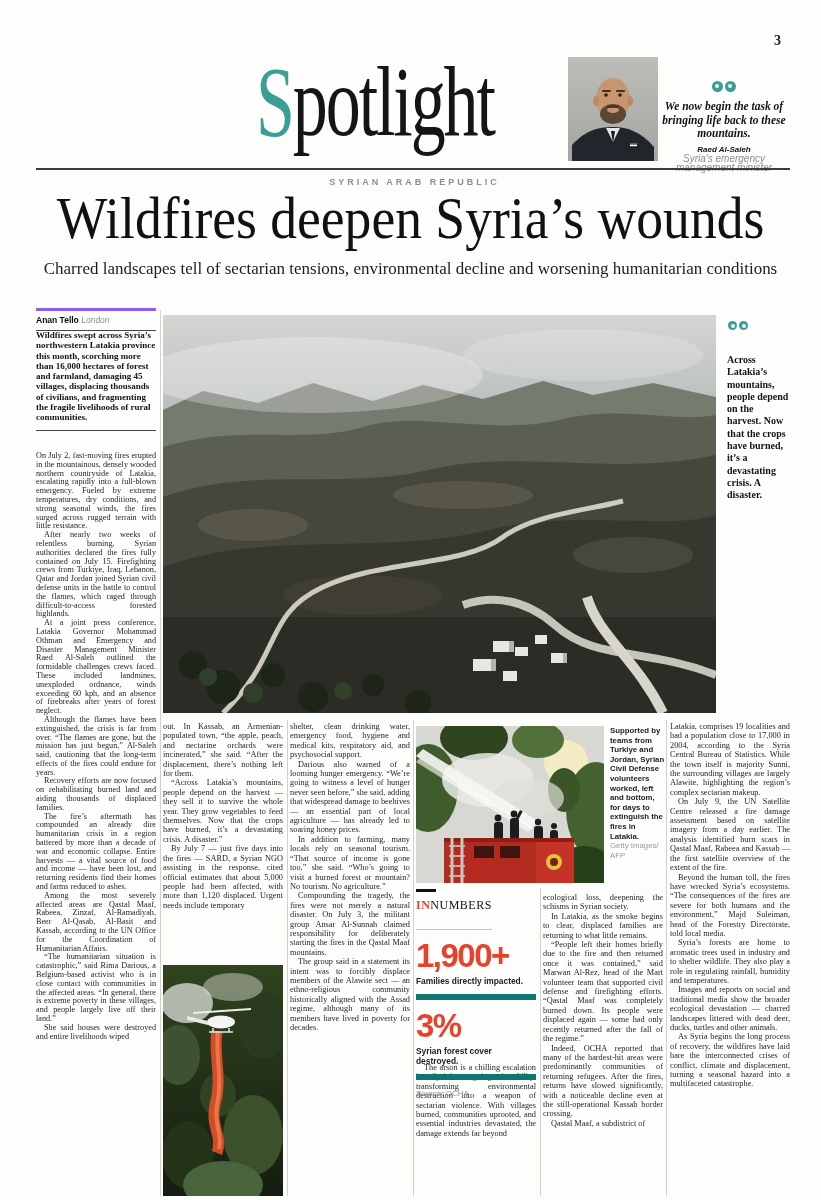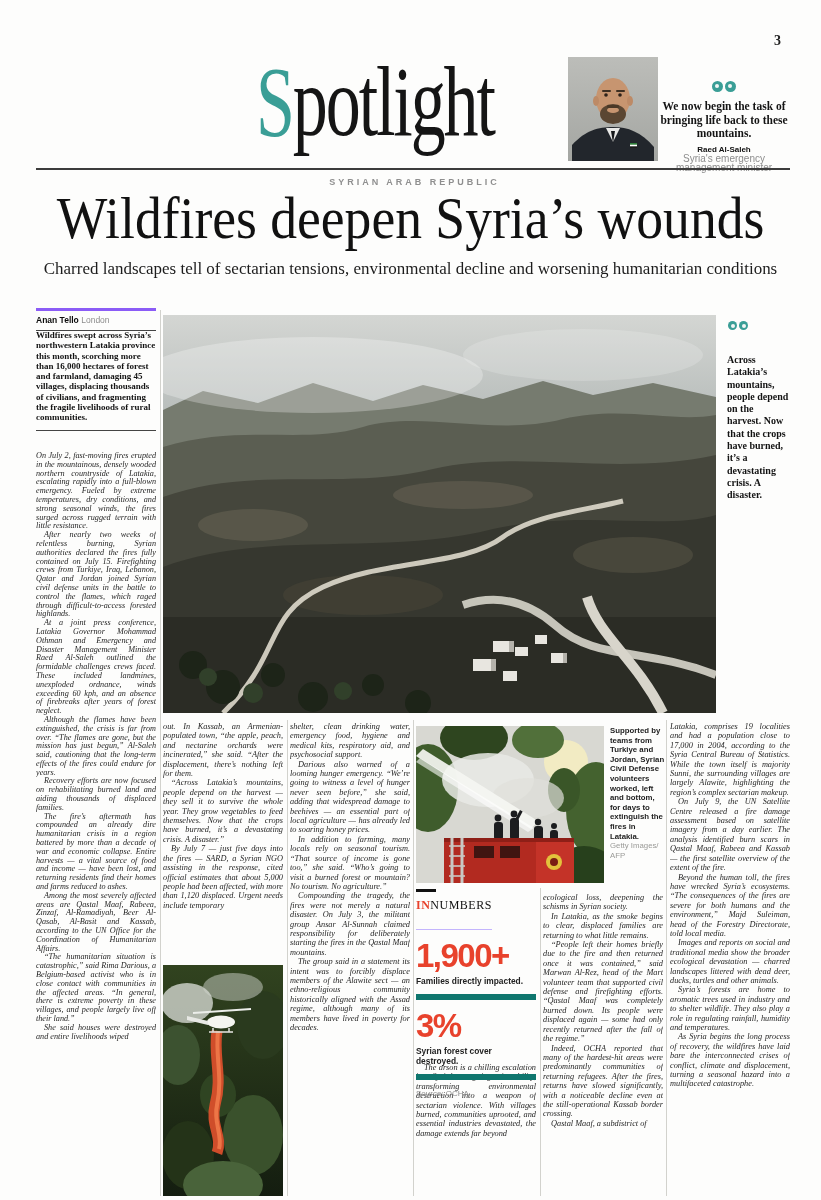--- a/index.html
+++ b/index.html
@@ -19,39 +19,39 @@
   
   .masthead-title {
     top:52px; left:256px; font-size:100px; line-height:100px; color:#151515;
     letter-spacing:-3px; transform:scale(.70,1); transform-origin:left top; white-space:nowrap;
   }
   .masthead-title .tealS { color:#3a9e96; }
   .quoteballs span{ display:inline-block; width:11px; height:11px; border-radius:50%;
     background:#3a9e96; margin:0 1px; position:relative; }
   .quoteballs span::after{ content:""; position:absolute; left:3px; top:3px; width:4px; height:4px;
     border-radius:50%; background:#f2f6f5; }
-  .mast-quote { top:78px; left:656px; width:136px; text-align:center; }
+  .mast-quote { top:78px; left:656px; width:136px; text-align:center;font-style:italic; }
   .mast-quote .qb { margin-bottom:4px; }
   .mast-quote .qtext { font-size:11.5px; line-height:13.5px; font-weight:bold; color:#141414; }
   .mast-quote .qname { font-family:"Liberation Sans",sans-serif; font-size:8px; font-weight:bold; margin-top:4px; color:#111; }
   .mast-quote .qrole { font-family:"Liberation Sans",sans-serif; font-size:10px; color:#8d8d8d; line-height:9px; }
 
   .rule-main { top:168px; left:36px; width:754px; height:2px; background:#3c3c3c; }
 
   
   .kicker { top:177px; left:4px; width:100%; text-align:center;
     font-family:"Liberation Sans",sans-serif; font-size:9px; font-weight:bold;
     letter-spacing:3px; color:#8f8f8f; }
   .headline { top:186px; left:0; width:100%; text-align:center; font-size:57px; line-height:62px;
     color:#111; transform:scale(.94,1.04); transform-origin:center top; white-space:nowrap; }
   .subhead { top:258px; left:0; width:100%; text-align:center; font-size:17.5px; color:#1c1c1c;
     transform:scale(.97,1); transform-origin:center top; }
 
   
-  .colbody { font-size:8.3px; line-height:9.4px; text-align:justify; overflow:hidden;font-style:italic; }
+  .colbody { font-size:8.3px; line-height:9.4px; text-align:justify; overflow:hidden; }
   .colbody p { text-indent:8px; }
   .colbody.flush-first p:first-child { text-indent:0; }
   .col1body { font-size:8.2px; line-height:8.8px; }
   .vrule { width:1px; background:#d2d2cd; }
 
   .byline-block { top:308px; left:36px; width:120px; border-top:3px solid #8b5cf6;
     padding-top:4px; font-family:"Liberation Sans",sans-serif; font-size:8.5px;
     border-bottom:1px solid #444; padding-bottom:5px; }
   .byline-block b { color:#0d0d0d; }
   .byline-block .loc { color:#8d8d8d; }
@@ -174,22 +174,22 @@
       <p>ecological loss, deepening the schisms in Syrian society.</p>
       <p>In Latakia, as the smoke begins to clear, displaced families are returning to what little remains.</p>
       <p>“People left their homes briefly due to the fire and then returned once it was contained,” said Marwan Al-Rez, head of the Mart volunteer team that supported civil defense and firefighting efforts. “Qastal Maaf was completely burned down. Its people were displaced again — some had only recently returned after the fall of the regime.”</p>
       <p>Indeed, OCHA reported that many of the hardest-hit areas were predominantly communities of returning refugees. After the fires, returns have slowed significantly, with a noticeable decline even at the still-operational Kassab border crossing.</p>
       <p>Qastal Maaf, a subdistrict of</p>
     </div>
   <div class="abs colbody flush-first" style="top:722px; left:670px; width:120px; height:474px;">
       <p>Latakia, comprises 19 localities and had a population close to 17,000 in 2004, according to the Syria Central Bureau of Statistics. While the town itself is majority Sunni, the surrounding villages are largely Alawite, highlighting the region’s complex sectarian makeup.</p>
       <p>On July 9, the UN Satellite Centre released a fire damage assessment based on satellite imagery from a day earlier. The analysis identified burn scars in Qastal Maaf, Rabeea and Kassab — the first satellite overview of the extent of the fire.</p>
       <p>Beyond the human toll, the fires have wrecked Syria’s ecosystems. “The consequences of the fires are severe for both humans and the environment,” Majd Suleiman, head of the Forestry Directorate, told local media.</p>
+      <p>Syria’s forests are home to aromatic trees used in industry and to shelter wildlife. They also play a role in regulating rainfall, humidity and temperatures.</p>
       <p>Images and reports on social and traditional media show the broader ecological devastation — charred landscapes littered with dead deer, ducks, turtles and other animals.</p>
-      <p>Syria’s forests are home to aromatic trees used in industry and to shelter wildlife. They also play a role in regulating rainfall, humidity and temperatures.</p>
       <p>As Syria begins the long process of recovery, the wildfires have laid bare the interconnected crises of conflict, climate and displacement, turning a seasonal hazard into a multifaceted catastrophe.</p>
     </div>
 
   <div class="abs vrule" style="top:310px; left:160px; height:886px;"></div>
   <div class="abs vrule" style="top:720px; left:287px; height:476px;"></div>
   <div class="abs vrule" style="top:720px; left:413px; height:476px;"></div>
   <div class="abs vrule" style="top:888px; left:540px; height:308px;"></div>
   <div class="abs vrule" style="top:720px; left:666px; height:476px;"></div>
 
   <div class="abs photo" style="top:315px; left:163px; width:553px; height:398px;">

